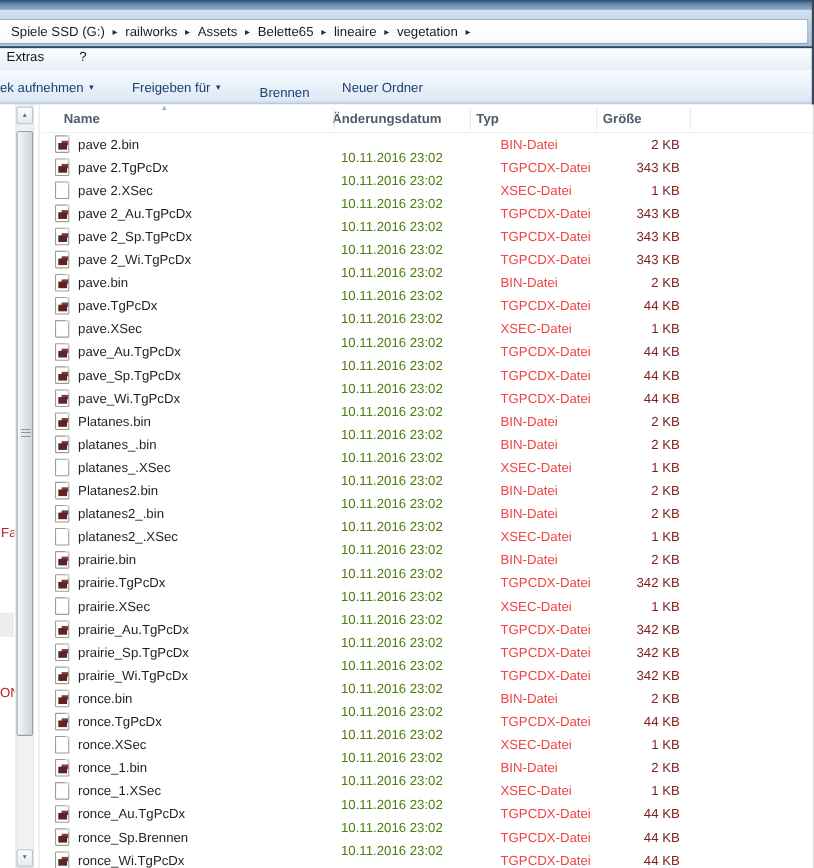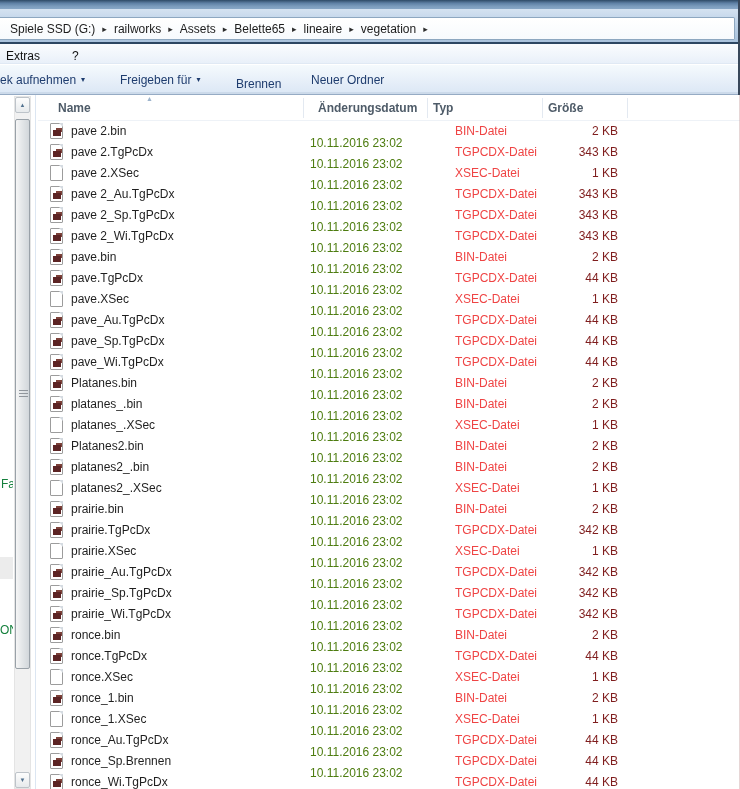--- a/index.html
+++ b/index.html
@@ -19,40 +19,40 @@
     background:linear-gradient(180deg,#ffffff 0%,#f7fafd 100%);
     border:1px solid #8da7c0; border-left:none; border-radius:0 2px 2px 0;
     display:flex; align-items:center; padding-left:8px; white-space:nowrap; overflow:hidden; }
   .crumb { color:#1c1c1c; padding:0 2px; cursor:default; }
   .crumbsep { color:#2b2b2b; font-size:9px; padding:0 5px; }
   .addr-border { position:absolute; left:0; top:42px; width:100%; height:2px; background:#2c4662; }
 
   
   .menubar { position:absolute; left:0; top:44px; width:100%; height:20px;
     background:linear-gradient(180deg,#fafcfe 0%,#e9f0f9 100%);
-    border-bottom:1px solid #e0e9f4; display:flex; align-items:flex-end; color:#111; }
+    border-bottom:1px solid #e0e9f4; display:flex; align-items:flex-start; color:#111; }
   .menuitem { padding:0 4px; margin-right:18px; }
   .menuitem:first-child { margin-left:2px; margin-right:24px; }
 
   
   .toolbar { position:absolute; left:0; top:65px; width:100%; height:30px;
     background:linear-gradient(180deg,#f5fafd 0%,#e8f0f9 50%,#dbe7f5 100%);
     border-bottom:1px solid #96abc4; box-shadow:inset 0 -2px 0 #ccdaea;
     color:#1e3c6e; }
   .tbtn { position:absolute; top:3px; height:23px; display:flex; align-items:center; gap:5px;
     padding:0 8px; border-radius:2px; white-space:nowrap; }
   .tb1 { left:-8px; } .tb2 { left:112px; } .tb3 { left:228px;align-items:flex-end; } .tb4 { left:303px; }
   .ddarrow { font-size:8px; color:#1e3c6e; }
 
   
   .content { position:absolute; left:0; top:95px; width:100%; height:694px; background:#fff; }
 
   
   .navpane { position:absolute; left:0; top:0; width:13px; height:100%; background:#fff; overflow:hidden; }
-  .nav-frag { position:absolute; color:#15803d; white-space:nowrap; }
+  .nav-frag { position:absolute; color:#b91c1c; white-space:nowrap; }
   .frag1 { left:1px; top:382px; }
   .frag2 { left:0px; top:528px; }
   .navband { position:absolute; left:0; top:462px; width:13px; height:22px; background:#ececec; }
 
   
   .vscroll { position:absolute; left:14px; top:1px; width:17px; height:693px;
     background:#f1f1f1; border:1px solid #e4e4e4; }
   .sb-btn { position:absolute; left:0; width:15px; height:16px;
     background:linear-gradient(180deg,#fdfdfd,#e7eaec);
     border:1px solid #bdc3c9; border-radius:2px;
@@ -65,21 +65,21 @@
   .sb-grip { position:absolute; left:3px; top:50%; margin-top:-4px; width:9px; height:8px;
     background:repeating-linear-gradient(180deg,#90969c 0 1px,transparent 1px 3px); }
 
   .pane-sep { position:absolute; left:35px; top:0; width:1px; height:100%; background:#dce6f2; }
 
   
   .filelist { position:absolute; left:38px; top:0; width:702px; height:100%; }
   .colhdr { position:absolute; left:0; top:0; width:100%; height:26px; background:#fff;
     border-bottom:1px solid #eef2f7; color:#4e5b68;font-weight:bold; }
   .hcell { position:absolute; top:6px; white-space:nowrap; }
-  .hname { left:20px; } .hdate { left:280px; } .htype { left:395px; } .hsize { left:510px; }
+  .hname { left:20px; } .hdate { left:264px; } .htype { left:395px; } .hsize { left:510px; }
   .hsep { position:absolute; top:3px; width:1px; height:20px; background:#e3e9f1; }
   .hs1 { left:265px; } .hs2 { left:389px; } .hs3 { left:504px; } .hs4 { left:589px; }
   .sortglyph { position:absolute; left:108px; top:0px; font-size:7px; color:#9db4cc; }
 
   .rowswrap { position:absolute; left:0; top:26px; width:100%; height:668px; overflow:hidden; }
   .frow { position:relative; width:100%; height:21px; }
   .fic { position:absolute; left:12px; top:2px; }
   .fname { position:absolute; left:33px; top:3px; color:#1f1f1f; white-space:nowrap; }
   .fdate { position:absolute; left:272px; top:15px; color:#4d7c0f; white-space:nowrap; }
   .ftype { position:absolute; left:417px; top:3px; color:#ef4444; white-space:nowrap; }

